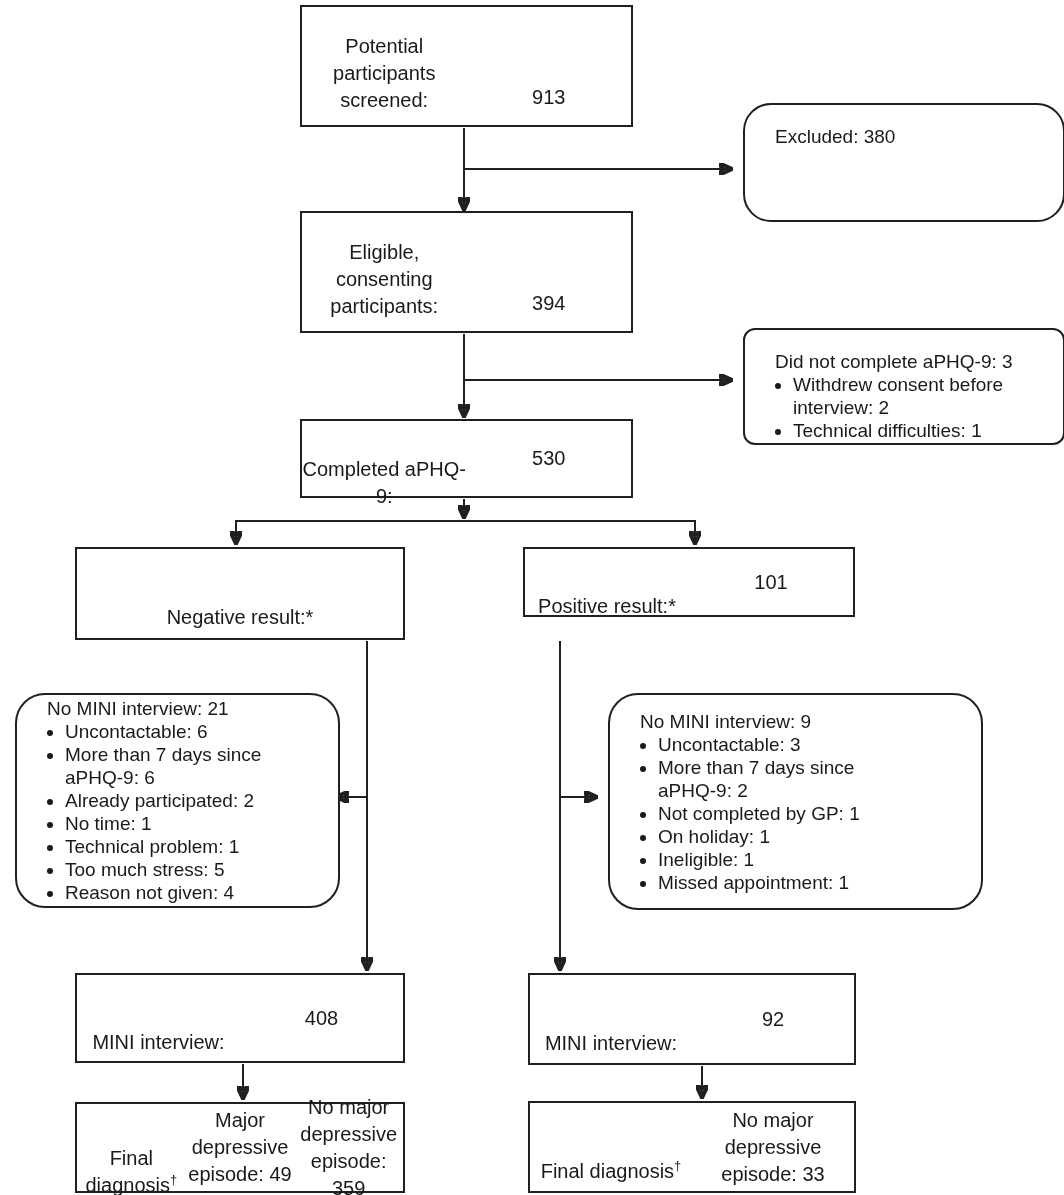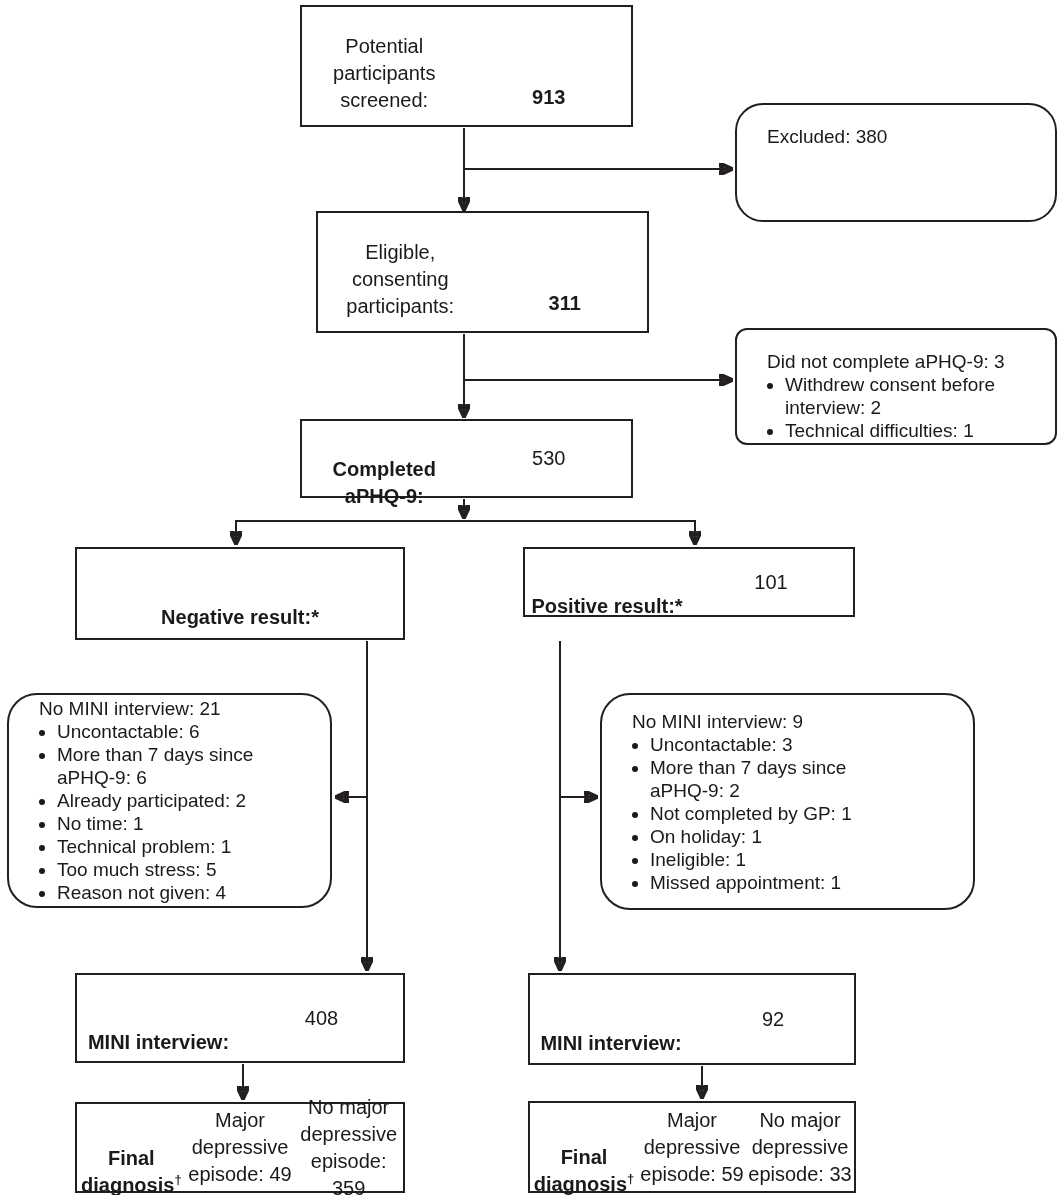--- a/index.html
+++ b/index.html
@@ -25,34 +25,35 @@
     position:absolute;z-index:1;
     border:2px solid var(--line);
     background:var(--bg);
     display:flex;flex-direction:row;
     align-items:center;justify-content:center;
     text-align:center;
     font-size:20px;line-height:27px;
     white-space:pre-line;
   }
   .rect-box.pad-down{padding-top:14px;}
-  .bold{font-weight:bold;margin-top:48px;}
+  .bold{font-weight:normal;margin-top:48px;}
   .box-label,.box-value{width:100%;}
   sup.dagger{font-size:0.65em;line-height:0;vertical-align:super;}
 
   .note-box{
     position:absolute;z-index:1;
     border:2px solid var(--line);
     border-radius:30px;
     background:var(--bg);
     display:flex;flex-direction:column;
     justify-content:center;
     font-size:19px;line-height:23px;
     padding:4px 10px 4px 30px;
     text-align:left;
+    margin-left:8px;
   }
   .note-box.top-pad{justify-content:flex-start;padding-top:20px;}
   .note-header{white-space:pre-line;}
   ul.note-list{
     margin:0;padding:0 0 0 18px;
     list-style:disc;
   }
   ul.note-list li{white-space:pre-line;}
 </style>
 </head>
@@ -98,24 +99,24 @@
   <div class="rect-box pad-down" style="left:300px;top:5px;width:333px;height:122px">
     <div class="box-label">Potential participants
 screened:</div>
     <div class="box-value bold">913</div>
   </div>
 
   <div class="note-box top-pad" style="left:735px;top:103px;width:322px;height:119px;border-radius:28px">
     <div class="note-header">Excluded: 380</div>
   </div>
 
-  <div class="rect-box pad-down" style="left:316px;top:211px;width:333px;height:122px">
+  <div class="rect-box pad-down" style="left:300px;top:211px;width:333px;height:122px">
     <div class="box-label">Eligible, consenting
 participants:</div>
-    <div class="box-value bold">311</div>
+    <div class="box-value bold">394</div>
   </div>
 
   <div class="note-box top-pad" style="left:735px;top:328px;width:322px;height:117px;border-radius:12px">
     <div class="note-header">Did not complete aPHQ-9: 3</div>
     <ul class="note-list">
       <li>Withdrew consent before
 interview: 2</li>
       <li>Technical difficulties: 1</li>
     </ul>
   </div>
@@ -172,17 +173,16 @@
   </div>
 
   <div class="rect-box" style="left:75px;top:1102px;width:330px;height:91px">
     <div class="box-label bold"><span>Final diagnosis</span><sup class="dagger">†</sup></div>
     <div class="box-value">Major depressive episode: 49</div>
     <div class="box-value">No major depressive episode: 359</div>
   </div>
 
   <div class="rect-box" style="left:528px;top:1101px;width:328px;height:92px">
     <div class="box-label bold"><span>Final diagnosis</span><sup class="dagger">†</sup></div>
-    <div class="box-value">Major depressive episode: 59</div>
     <div class="box-value">No major depressive episode: 33</div>
   </div>
 
 </div>
 
 </body></html>

